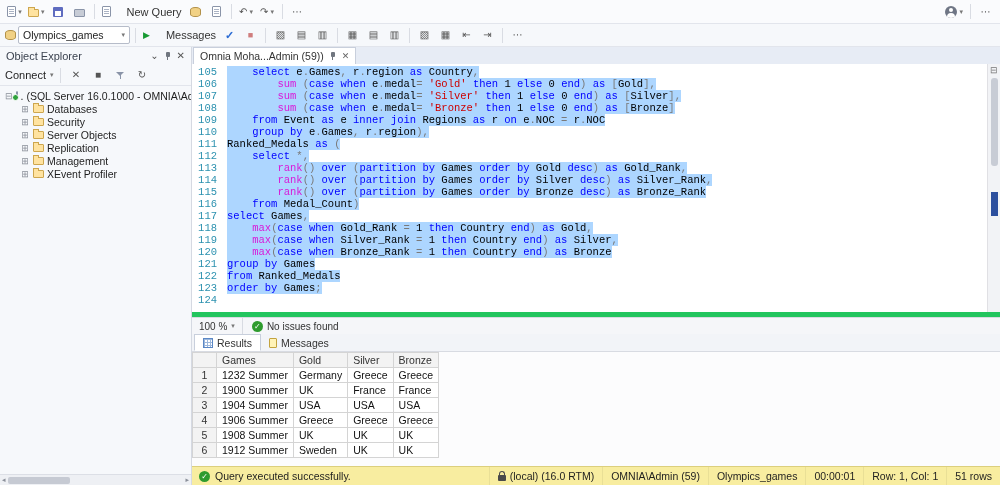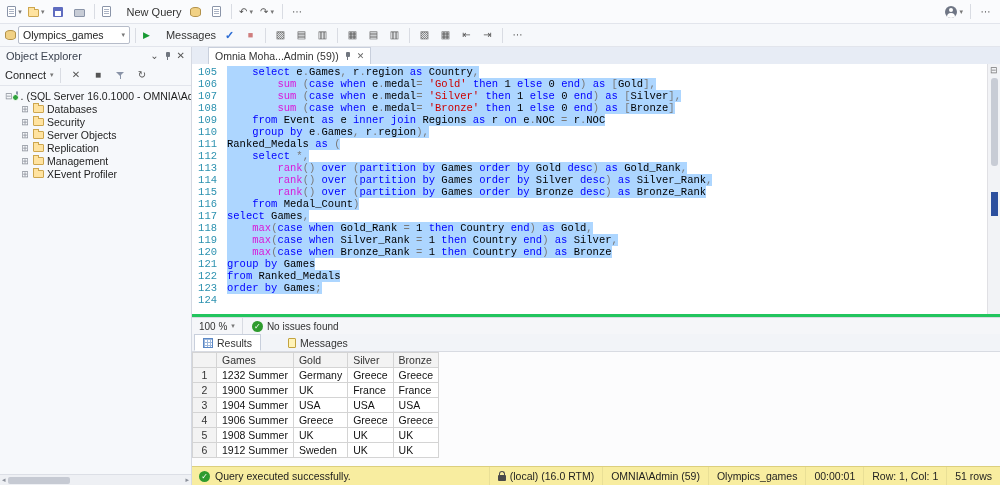--- a/index.html
+++ b/index.html
@@ -55,43 +55,43 @@
   .texp{width:10px;font-size:9px;line-height:10px;color:#8a8f99;text-align:center}
   .server-ico{width:11px;height:9px;background:#e3e6ec;border:1px solid #8a94a8;border-radius:1px;position:relative}
   .server-ico::after{content:"";position:absolute;right:-2px;bottom:-2px;width:5px;height:5px;border-radius:50%;background:#2fa23c;border:1px solid #fff}
   .folder-sm{width:11px;height:8px;background:#ffe3a0;border:1px solid #cda64e;border-radius:1px;position:relative}
   .folder-sm::before{content:"";position:absolute;top:-3px;left:-1px;width:4px;height:2px;background:#ffe3a0;border:1px solid #cda64e;border-bottom:none}
   .oe-hscroll{height:11px;background:#eef0f4;border-top:1px solid #dcdfe6;display:flex;align-items:center;padding:0 2px;color:#8a8f99;font-size:7px;gap:2px}
   .hthumb{height:7px;width:62px;background:#c6cad3;border-radius:2px}
 
   
   .ecol{flex:1;display:flex;flex-direction:column;min-width:0}
-  .tabbar{height:17px;background:#e7ecf5;display:flex;align-items:flex-end;padding-left:16px}
+  .tabbar{height:17px;background:#e7ecf5;display:flex;align-items:flex-end;padding-left:1px}
   .etab{height:17px;display:flex;align-items:center;gap:5px;background:#fff;border:1px solid #c8cfdc;border-bottom:none;padding:0 6px;font-size:10.5px;color:#333}
   .etab .x{font-size:9px;color:#666}
-  .editor{height:253px;display:flex;background:#fff;position:relative;border-bottom:3px solid #22c55e}
+  .editor{height:253px;display:flex;background:#fff;position:relative;border-bottom:5px solid #22c55e}
   .gutter{width:30px;padding:2px 5px 0 0;text-align:right;color:#2b91af;font-family:"Liberation Mono","DejaVu Sans Mono",monospace;font-size:10.5px;line-height:12px;background:#fff}
   .codewrap{flex:1;padding:2px 0 0 5px;overflow:hidden}
   .code-line{height:12px;font-family:"Liberation Mono","DejaVu Sans Mono",monospace;font-size:10.5px;line-height:12px;white-space:pre}
   .sel{background:#add6ff}
   .tok-k{color:#0000ff}.tok-t{color:#000}.tok-s{color:#cc0000}.tok-f{color:#d818d8}.tok-o{color:#7a7a7a}
   .vscroll{width:13px;background:#f2f3f6;border-left:1px solid #e0e0e4;position:relative}
   .collapse-box{position:absolute;top:1px;left:2px;font-size:9px;color:#777}
   .vthumb{position:absolute;left:3px;width:7px;top:14px;height:88px;background:#c8ccd5;border-radius:3px}
   .vmark{position:absolute;left:3px;width:7px;top:128px;height:24px;background:#2c4f9e}
 
   
   .estatus{height:17px;background:#f5f6f9;border-top:1px solid #d8dbe2;display:flex;align-items:center;font-size:10px;color:#333}
   .zoombox{display:flex;align-items:center;gap:3px;height:100%;padding:0 7px;border-right:1px solid #d8dbe2}
   .issues{display:flex;align-items:center;gap:4px;padding:0 9px}
   .ok-ico{width:11px;height:11px;border-radius:50%;background:#2e9b2e;color:#fff;font-size:8px;display:flex;align-items:center;justify-content:center}
   .eseg{padding:0 8px;border-left:1px solid #d8dbe2;height:100%;display:flex;align-items:center;white-space:nowrap}
 
   
-  .rtabs{height:18px;background:#f2f4f8;display:flex;align-items:flex-end;gap:19px;padding-left:2px;border-bottom:1px solid #d8dbe2}
+  .rtabs{height:18px;background:#f2f4f8;display:flex;align-items:flex-end;gap:0;padding-left:2px;border-bottom:1px solid #d8dbe2}
   .rtab{height:17px;display:flex;align-items:center;gap:4px;padding:0 8px;font-size:10.5px;color:#333}
   .rtab.active{background:#fff;border:1px solid #c8cfdc;border-bottom:1px solid #fff}
   .grid-ico{width:10px;height:10px;border:1px solid #5b87c5;background-color:#fff;background-image:linear-gradient(#9db8dd 1px,transparent 1px),linear-gradient(90deg,#9db8dd 1px,transparent 1px);background-size:3px 3px}
   .msg-ico{width:8px;height:10px;background:#fff3b8;border:1px solid #c3a33f;border-radius:1px}
   .results{flex:1;background:#fcfcfd;overflow:hidden}
   table.grid{border-collapse:collapse;font-size:10.5px;margin:0}
   .grid th,.grid td{border:1px solid #d4d4d4;height:15px;padding:0 5px;font-weight:normal;text-align:left;white-space:nowrap}
   .grid thead th{background:#f3f3f3;color:#333}
   .grid td{background:#fff;color:#111}
   .grid .rownum{background:#f3f3f3;width:24px;text-align:center;color:#333}

